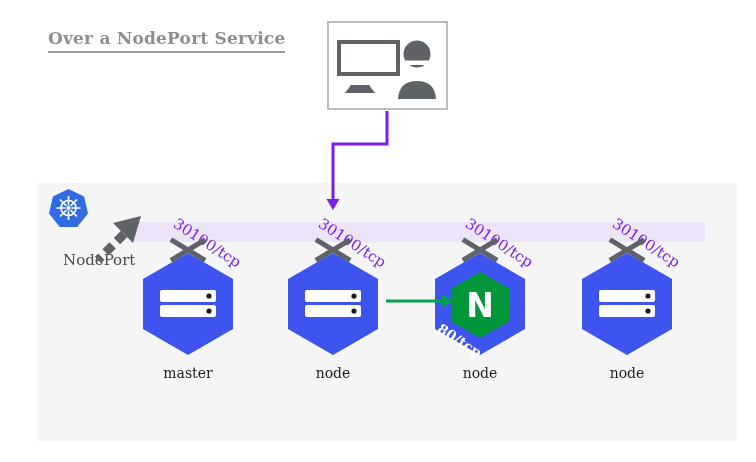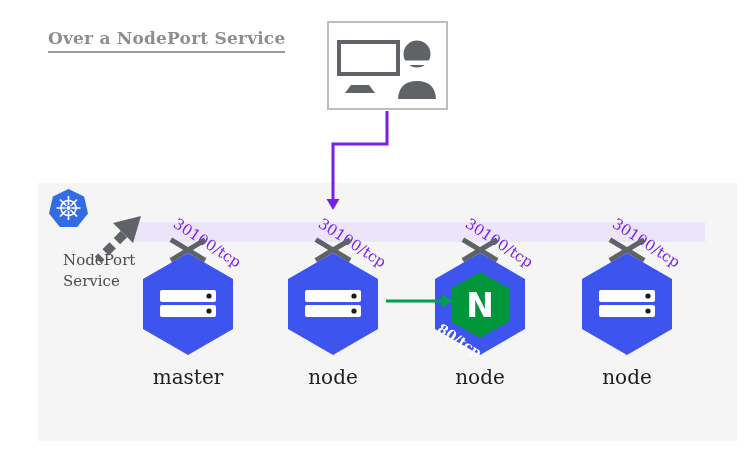--- a/index.html
+++ b/index.html
@@ -49,21 +49,21 @@
   }
   .xmark{position:absolute;left:50px;top:27px;}
   .xmark line{stroke:var(--icon-gray,#5F6368);stroke-width:5;stroke-linecap:square;}
   .hex{position:absolute;left:23px;top:42px;}
   .hex-poly{fill:var(--hexagon-blue,#3D55EE);}
   .bars rect{fill:#ffffff;}
   .bars circle{fill:#1b1b1b;}
   .has-pod .bars{display:none;}
   .node-name{
     position:absolute;left:0;top:155px;width:100%;text-align:center;
-    font-size:20px;color:var(--label-dark,#1E1E1E);
+    font-size:14px;color:var(--label-dark,#1E1E1E);
   }
   .nginx{position:absolute;left:39px;top:60px;}
   .nginx-poly{fill:var(--nginx-green,#009639);}
   .nginx-n{
     fill:#ffffff;font-family:"DejaVu Sans","Liberation Sans",sans-serif;
     font-weight:700;font-size:33px;
   }
   .pod-port{
     position:absolute;left:29px;top:109px;white-space:nowrap;
     font-size:14px;font-weight:700;color:#ffffff;
@@ -106,21 +106,20 @@
       <line x1="21.5" y1="9" x2="21.5" y2="33"></line>
       <line x1="9.5" y1="21" x2="33.5" y2="21"></line>
       <line x1="13" y1="12.5" x2="30" y2="29.5"></line>
       <line x1="30" y1="12.5" x2="13" y2="29.5"></line>
     </g>
     <circle cx="21.5" cy="21" r="2.6" fill="#ffffff" stroke="var(--kubernetes-blue,#326CE5)" stroke-width="1"></circle>
   </svg>
 
   <div class="service-label">
     <div>NodePort</div>
-    <div>Service</div>
   </div>
 
   <div class="node n1">
     <div class="port-label">30100/tcp</div>
     <svg class="xmark" width="40" height="26" viewBox="0 0 40 26">
       <line x1="5" y1="4" x2="35" y2="22"></line>
         <line x1="35" y1="4" x2="5" y2="22"></line>
     </svg>
     <svg class="hex" width="94" height="104" viewBox="0 0 94 104">
       <polygon class="hex-poly" points="47,1 92,27 92,77 47,103 2,77 2,27"></polygon>

